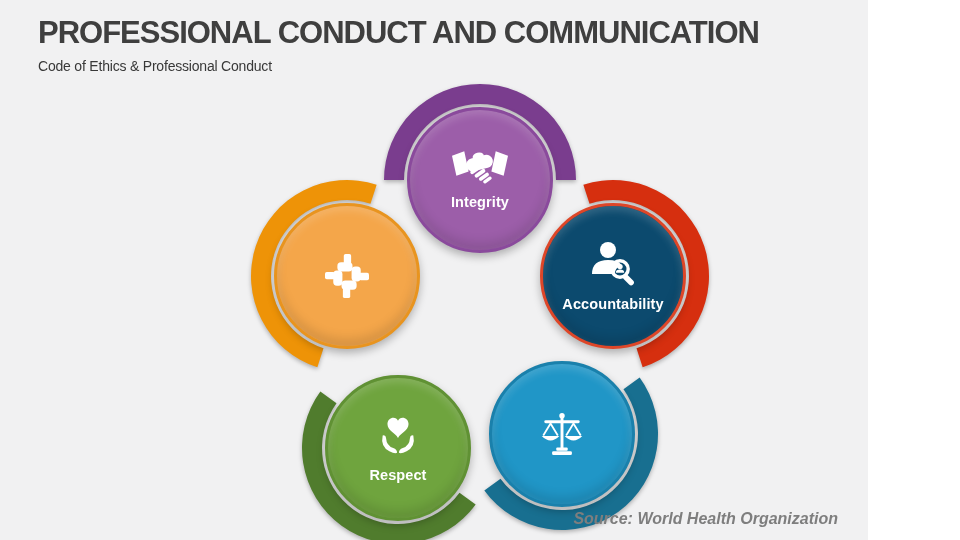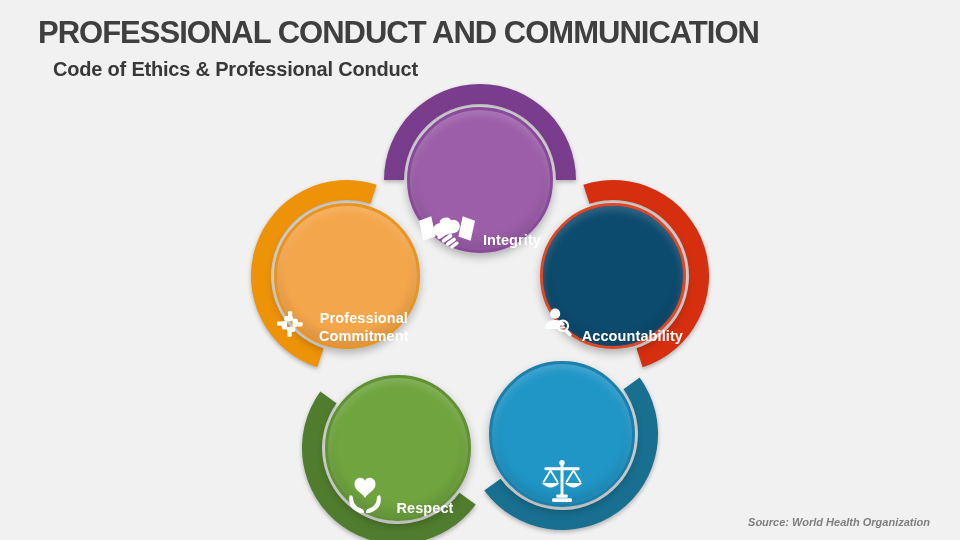--- a/index.html
+++ b/index.html
@@ -1,42 +1,42 @@
 <!DOCTYPE html>
 <html><head>
 <meta charset="utf-8">
 <style>
   html,body{margin:0;padding:0;}
   body{font-family:"Liberation Sans", sans-serif; width:960px; height:540px; overflow:hidden;}
-  #slide{position:relative; width:960px; height:540px;}
+  #slide{position:relative; width:868px; height:540px;}
 
   
   .title{
     position:absolute; left:38px; top:16px; width:880px;
     font-size:31px; font-weight:bold; letter-spacing:-1px;
     line-height:1.1; white-space:nowrap;
   }
   .subtitle{
-    position:absolute; left:53px; top:58px; width:600px;
-    font-size:20px; font-weight:bold; letter-spacing:-0.2px;
+    position:absolute; left:38px; top:58px; width:600px;
+    font-size:14px; font-weight:normal; letter-spacing:-0.2px;
   }
   .source-note{
     position:absolute; right:30px; bottom:12px;
-    font-size:11px; font-style:italic; font-weight:bold;
+    font-size:16px; font-style:italic; font-weight:bold;
   }
 
   
   .unit{position:absolute; width:200px; height:200px;}
   .arc{position:absolute; left:0; top:0; width:200px; height:200px;
        filter:drop-shadow(0 2px 2px rgba(0,0,0,0.28));}
   .circle{
     position:absolute; left:27px; top:27px; width:146px; height:146px;
     box-sizing:border-box; border-radius:50%;
     border:3px solid transparent;
-    display:flex; flex-direction:row; align-items:flex-end; justify-content:center;
+    display:flex; flex-direction:column; align-items:center; justify-content:center;
     gap:8px; text-align:center;
     box-shadow:0 4px 8px rgba(0,0,0,0.28),
                inset 0 4px 9px rgba(255,255,255,0.18),
                inset 0 -7px 11px rgba(0,0,0,0.12);
   }
   .label{
     font-size:14.5px; font-weight:700; line-height:1.28;
     max-width:128px; letter-spacing:0.1px;
   }
   .icon{display:block;}
@@ -92,21 +92,20 @@
         </g>
         <g transform="rotate(180 24 24)">
           <rect x="20.5" y="0" width="8" height="11" rx="2"></rect>
           <rect x="13.5" y="9" width="16.5" height="10" rx="4"></rect>
         </g>
         <g transform="rotate(270 24 24)">
           <rect x="20.5" y="0" width="8" height="11" rx="2"></rect>
           <rect x="13.5" y="9" width="16.5" height="10" rx="4"></rect>
         </g>
       </svg>
-      <div class="label">Professional Commitment</div>
     </div>
   </div>
 
   <div class="unit u-ur">
     <svg class="arc" viewBox="0 0 200 200">
       <path d="M4,100 A96,96 0 0 1 196,100 L176,100 A76,76 0 0 0 24,100 Z" transform="rotate(72 100 100)" style="fill: rgb(214, 47, 15);"></path>
     </svg>
     <div class="circle" style="background-color: #0c4a6e; border-color: rgb(222, 70, 40); color: rgb(255, 255, 255);">
       <svg class="icon" width="48" height="48" viewBox="0 0 48 48" fill="#ffffff">
         <circle cx="19" cy="11" r="8"></circle>

